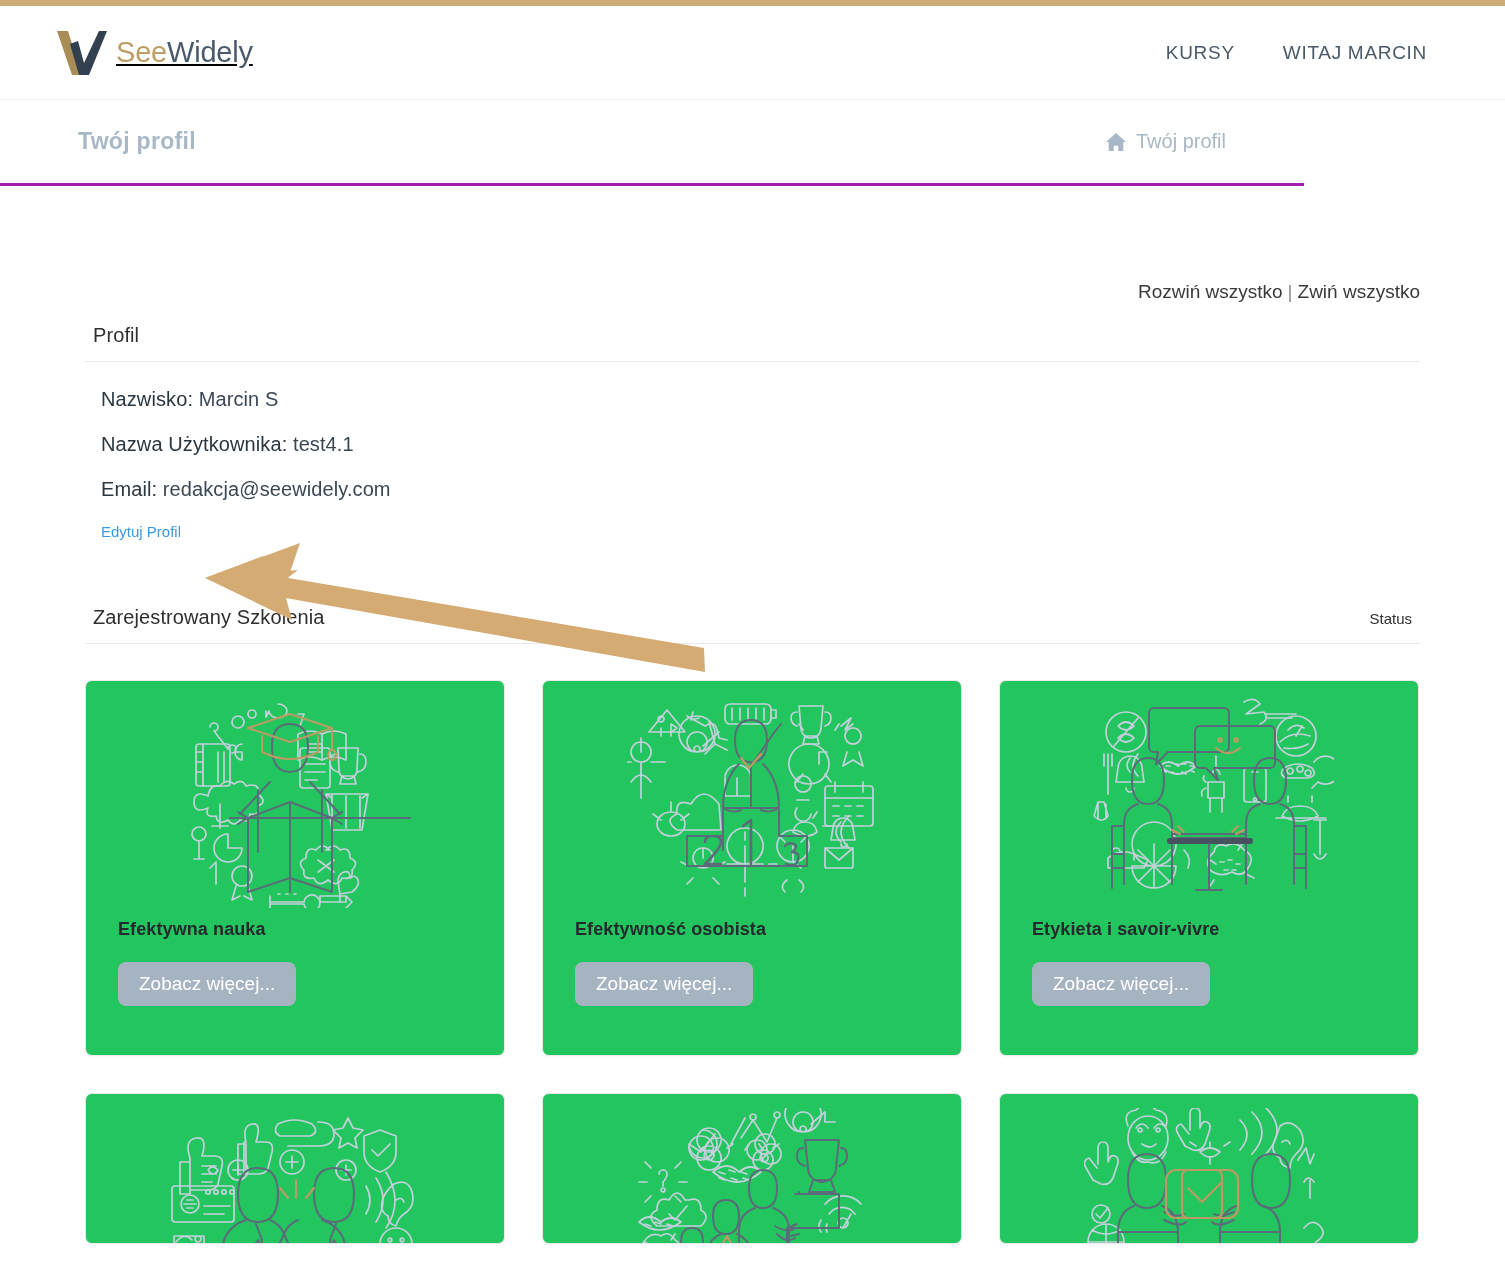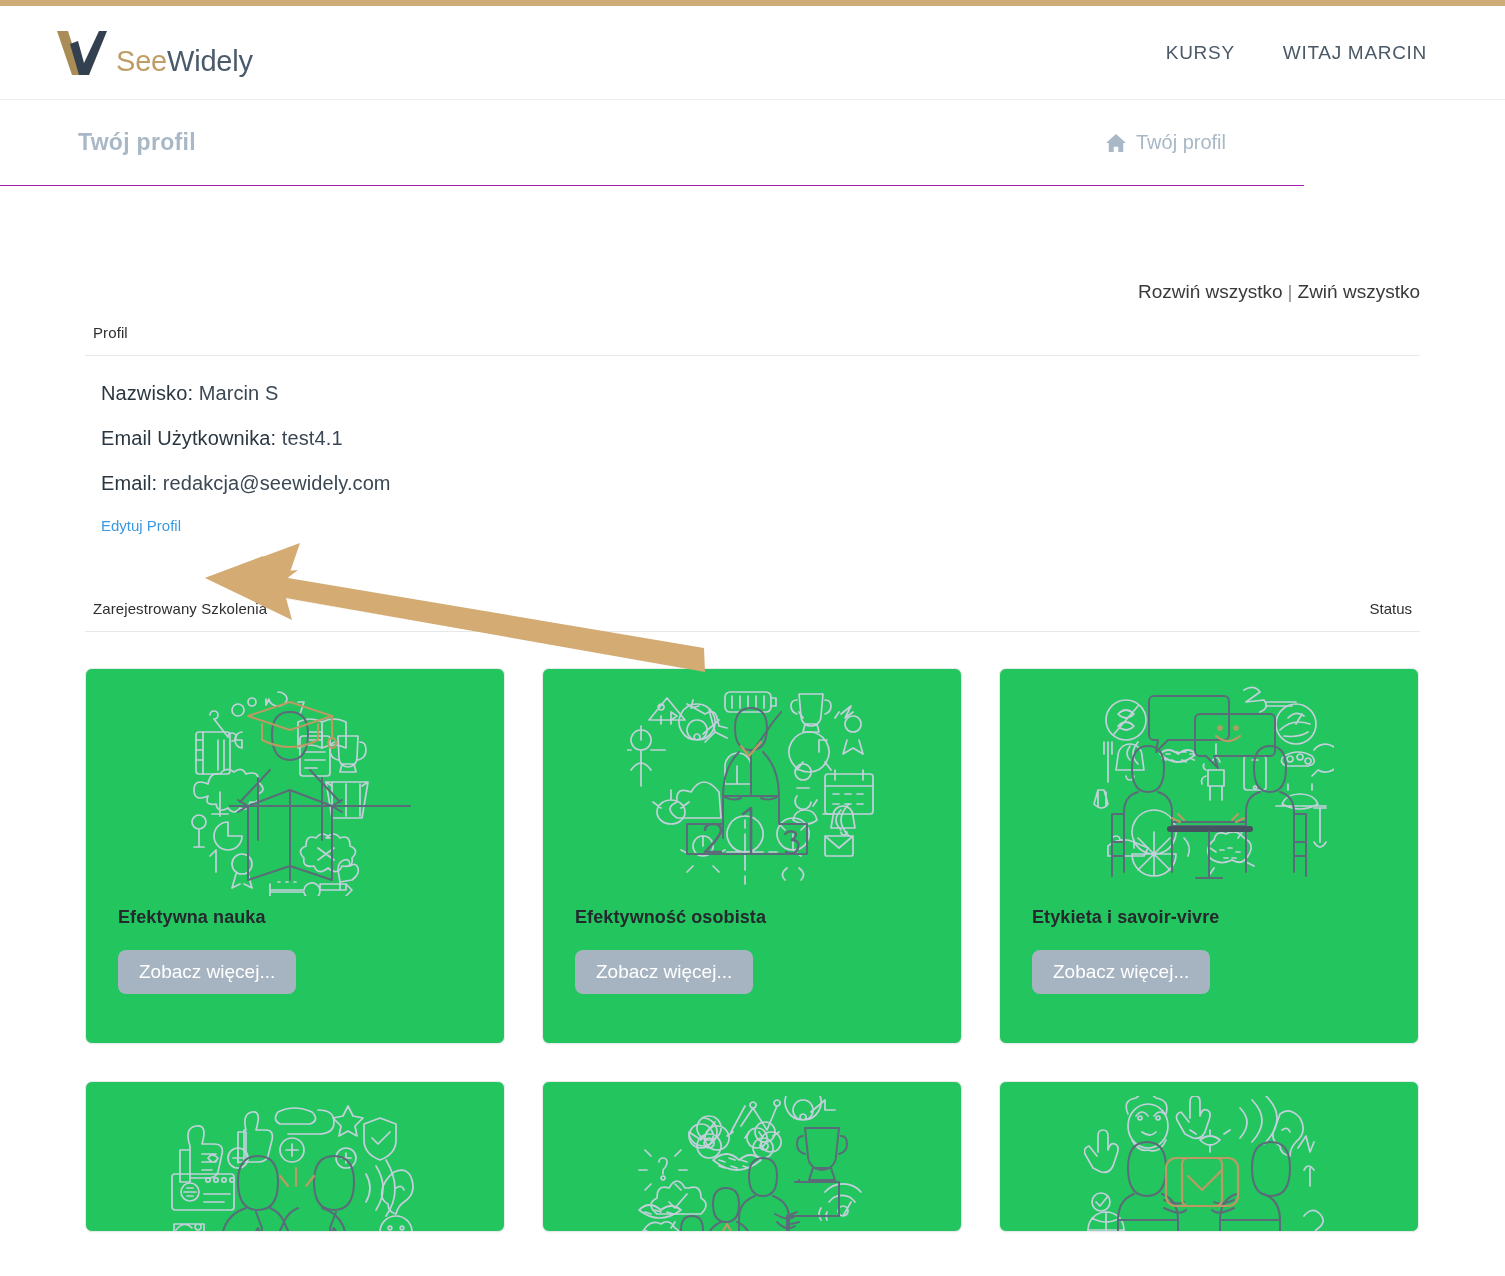--- a/index.html
+++ b/index.html
@@ -39,22 +39,23 @@
     background: #ffffff;
     border-bottom: 1px solid #eceef0;
     display: flex;
     align-items: center;
     justify-content: space-between;
     padding: 0 78px 0 55px;
   }
 
   .logo-wrap {
     display: flex;
-    align-items: flex-end;
+    align-items: center;
     gap: 9px;
+    text-decoration: underline;
   }
   .logo-mark { width: 52px; height: 50px; display: block; }
   .logo-text {
     font-size: 29px;
     letter-spacing: -0.2px;
     font-weight: 400;
   }
   .logo-text .see { color: #bf9d66; }
   .logo-text .widely { color: #4a5a6b; }
 
@@ -72,21 +73,21 @@
     white-space: nowrap;
   }
 
   
   .subheader {
     position: absolute;
     top: 100px; left: 0;
     width: 1304px;
     height: 86px;
     background: #ffffff;
-    border-bottom: 1px solid #a21caf;
+    border-bottom: 3px solid #a21caf;
     display: flex;
     align-items: center;
     justify-content: space-between;
     padding: 0 78px 0 78px;
   }
   .page-title {
     color: #a8b8c6;
     font-size: 23px;
     font-weight: bold;
     letter-spacing: 0.3px;
@@ -124,21 +125,21 @@
     margin: 0 85px 0 85px;
   }
   .section-head {
     display: flex;
     align-items: baseline;
     justify-content: space-between;
     padding: 21px 8px 14px 8px;
     border-bottom: 1px solid #e8e8e8;
   }
   .section-title {
-    font-size: 15px;
+    font-size: 20px;
     color: #2f2f2f;
     letter-spacing: 0.1px;
   }
   .section-status {
     font-size: 15px;
     color: #2f2f2f;
   }
 
   .profile-body {
     padding: 26px 8px 0 16px;
@@ -279,21 +280,21 @@
     <div class="section">
       <div class="section-head">
         <div class="section-title">Profil</div>
       </div>
       <div class="profile-body">
         <div class="profile-line">
           <b>Nazwisko:</b>
           <span>Marcin S</span>
         </div>
         <div class="profile-line">
-          <b>Email Użytkownika:</b>
+          <b>Nazwa Użytkownika:</b>
           <span>test4.1</span>
         </div>
         <div class="profile-line">
           <b>Email:</b>
           <span>redakcja@seewidely.com</span>
         </div>
         <a class="edit-link">Edytuj Profil</a>
       </div>
     </div>
 

